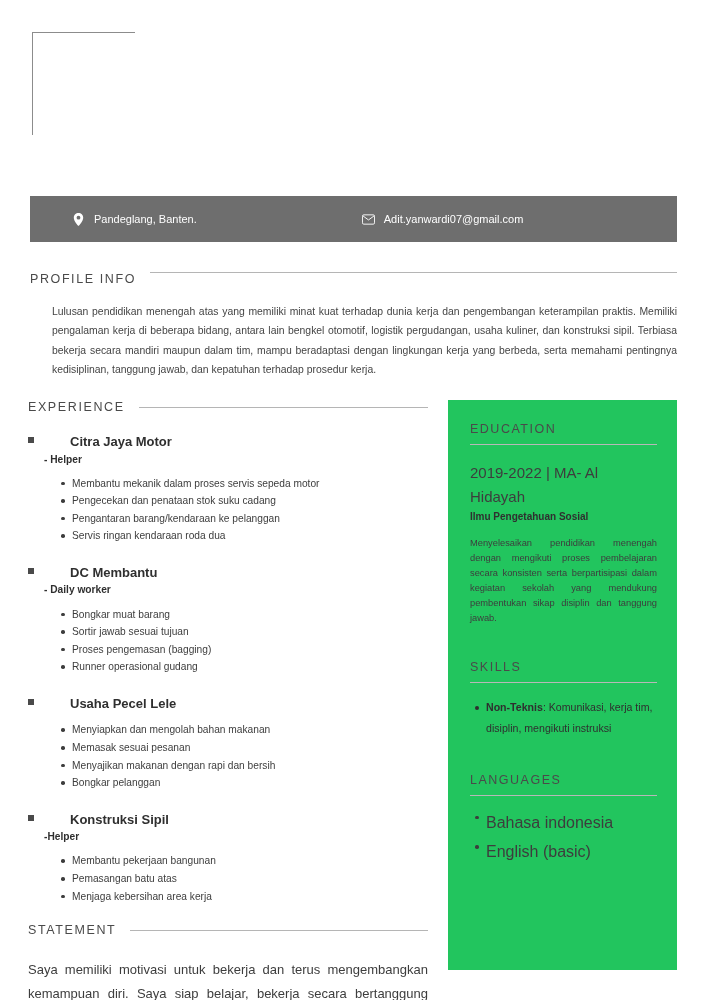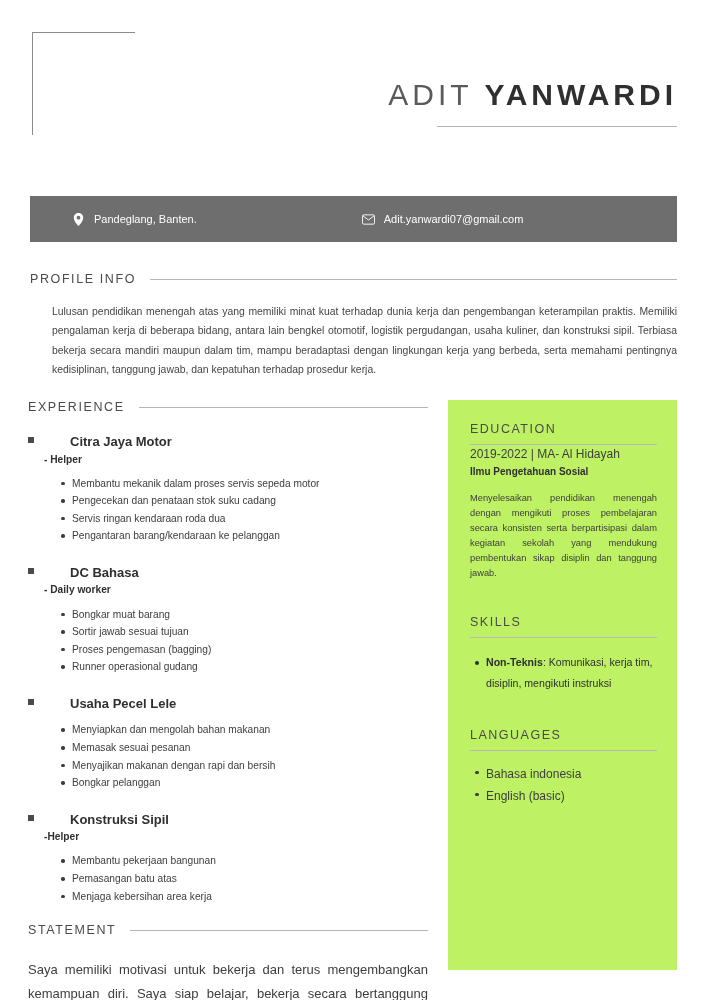--- a/index.html
+++ b/index.html
@@ -99,21 +99,21 @@
     font-weight: 400;
   }
   .profile-block {
     position: absolute;
     left: 30px;
     right: 30px;
     top: 272px;
   }
   .profile-head {
     display: flex;
-    align-items: center;
+    align-items: flex-start;
     gap: 14px;
   }
   .profile-head .rule {
     flex: 1;
     height: 1px;
     background: #b5b5b5;
   }
   .profile-text {
     margin-top: 16px;
     font-size: 10.4px;
@@ -128,21 +128,21 @@
     position: absolute;
     left: 28px;
     top: 400px;
     width: 400px;
   }
   .right-col {
     position: absolute;
     left: 448px;
     top: 400px;
     width: 229px;
-    background: #bef264;
+    background: #22c55e;
     padding: 22px 20px 30px 22px;
     box-sizing: border-box;
     min-height: 570px;
   }
 
   .head-row {
     display: flex;
     align-items: center;
     gap: 14px;
   }
@@ -221,21 +221,22 @@
     font-size: 12.5px;
     letter-spacing: 1.5px;
     color: #4a4a4a;
   }
   .r-rule {
     margin-top: 8px;
     height: 1px;
     background: #b8b8b8;
   }
   .edu-meta {
-    font-size: 12px;
+    margin-top: 16px;
+    font-size: 15px;
     color: #3d3d3d;
     line-height: 1.6;
   }
   .edu-major {
     font-size: 10px;
     font-weight: 700;
     color: #2f2f2f;
     margin-top: 2px;
   }
   .edu-desc {
@@ -269,21 +270,21 @@
     background: #2f2f2f;
   }
   .skill-label { font-weight: 700; }
   .lang-list {
     margin: 12px 0 0 0;
     padding-left: 16px;
     list-style: none;
   }
   .lang-list li {
     position: relative;
-    font-size: 12px;
+    font-size: 16px;
     line-height: 1.85;
     color: #3d3d3d;
   }
   .lang-list li::before {
     content: "";
     position: absolute;
     left: -11px;
     top: 8px;
     width: 3.5px;
     height: 3.5px;
@@ -291,27 +292,20 @@
     background: #3d3d3d;
   }
 </style>
 </head>
 <body>
 
 <div class="page">
 
   <div class="header">
     <div class="corner-bracket"></div>
-    <div class="name-wrap">
-      <div class="name-line">
-        <span class="name-first">ADIT</span>
-        <span class="name-last">YANWARDI</span>
-      </div>
-      <div class="name-rule"></div>
-    </div>
   </div>
 
   <div class="contact-bar">
     <div class="contact-item loc">
       <span class="contact-icon">
         <svg width="11" height="13" viewBox="0 0 11 13">
             <path d="M5.5 0C2.9 0 .8 2.1.8 4.7c0 3.4 4.2 7.9 4.4 8.1.2.2.5.2.6 0 .2-.2 4.4-4.7 4.4-8.1C10.2 2.1 8.1 0 5.5 0zm0 6.6a1.9 1.9 0 110-3.8 1.9 1.9 0 010 3.8z" fill="currentColor"></path>
           </svg>
       </span>
       <span>Pandeglang, Banten.</span>
@@ -348,30 +342,30 @@
         <div class="exp-title-row">
           <span class="sq-bullet"></span>
           <div>
             <div class="exp-title">Citra Jaya Motor</div>
             <div class="exp-role">- Helper</div>
           </div>
         </div>
         <ul class="exp-bullets">
           <li>Membantu mekanik dalam proses servis sepeda motor</li>
           <li>Pengecekan dan penataan stok suku cadang</li>
+          <li>Pengantaran barang/kendaraan ke pelanggan</li>
           <li>Servis ringan kendaraan roda dua</li>
-          <li>Pengantaran barang/kendaraan ke pelanggan</li>
         </ul>
       </li>
 
       <li class="exp-item">
         <div class="exp-title-row">
           <span class="sq-bullet"></span>
           <div>
-            <div class="exp-title">DC Bahasa</div>
+            <div class="exp-title">DC Membantu</div>
             <div class="exp-role">- Daily worker</div>
           </div>
         </div>
         <ul class="exp-bullets">
           <li>Bongkar muat barang</li>
           <li>Sortir jawab sesuai tujuan</li>
           <li>Proses pengemasan (bagging)</li>
           <li>Runner operasional gudang</li>
         </ul>
       </li>

